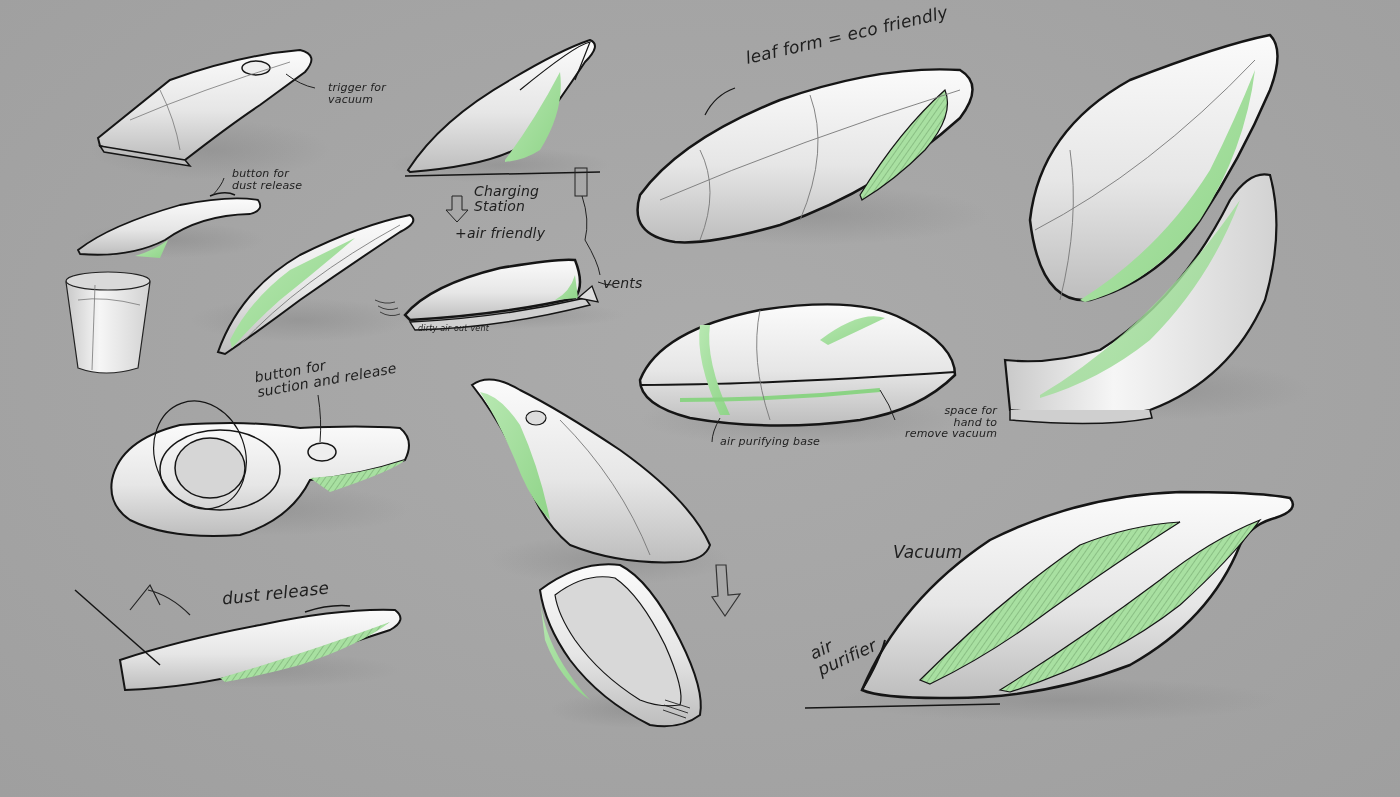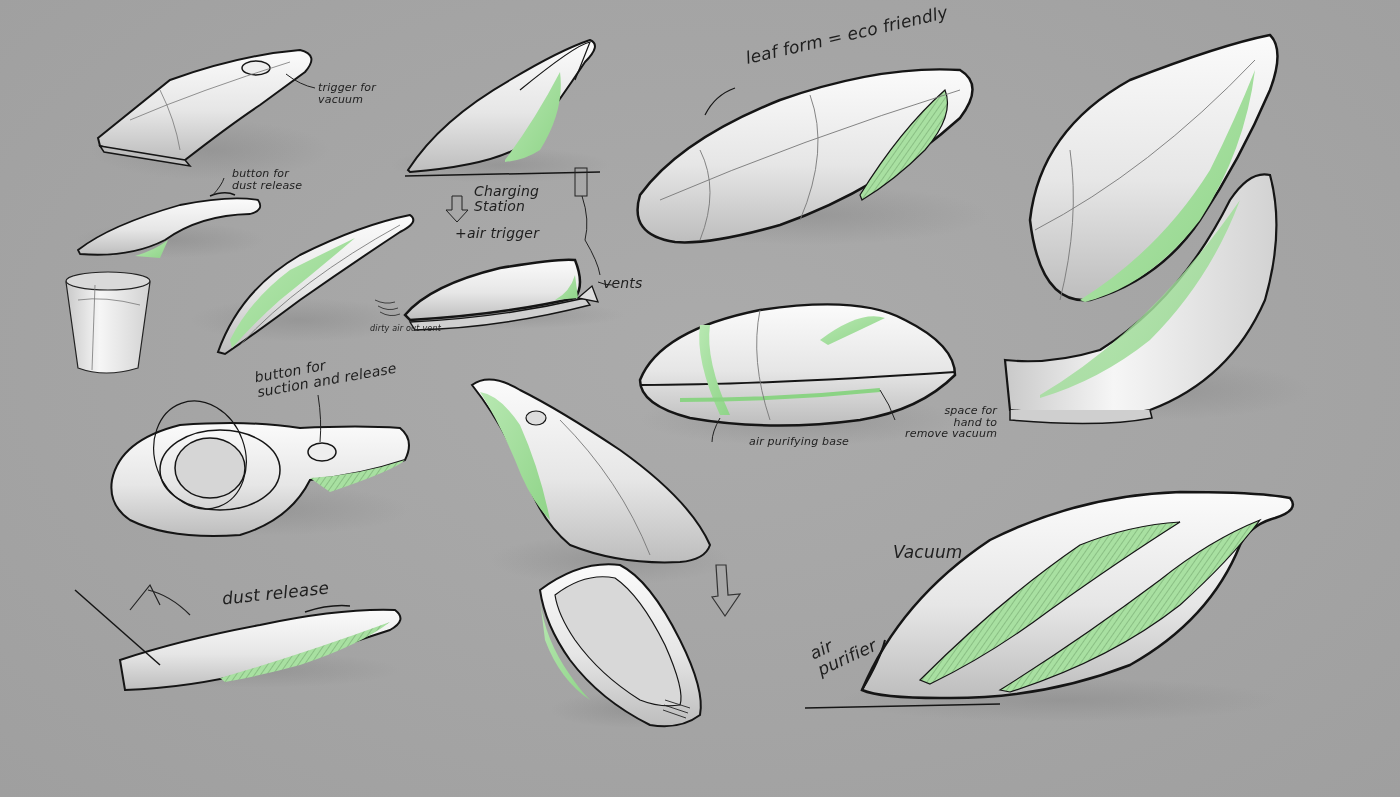--- a/index.html
+++ b/index.html
@@ -3,21 +3,21 @@
 <meta charset="utf-8">
 <style>
   html, body { margin: 0; padding: 0; }
   body { width: 1400px; height: 797px; overflow: hidden; background: #a6a6a6; }
   #sheet { position: relative; width: 1400px; height: 797px;
     background: radial-gradient(ellipse at 50% 45%, #ababab 0%, #a4a4a4 60%, #9f9f9f 100%); }
   svg { position: absolute; left: 0; top: 0; }
   .note { position: absolute; font-family: "DejaVu Sans", sans-serif; color: #1e1e1e;
     font-style: italic; white-space: nowrap; line-height: 1.05; letter-spacing: 0.2px; }
   .n-sm { font-size: 11px; }
-  .n-xs { font-size: 8px; }
+  .n-xs { font-size: 8px; margin-left: 48px; }
   .n-md { font-size: 14px; }
   .n-lg { font-size: 17px; }
 </style>
 </head>
 <body>
 
 <div id="sheet">
 <svg width="1400" height="797" viewBox="0 0 1400 797">
   <defs>
     <linearGradient id="body" x1="0" y1="0" x2="0" y2="1">
@@ -168,33 +168,33 @@
     <path d="M1000,690 Q1080,640 1160,580 Q1210,540 1260,520 Q1230,560 1180,605 Q1110,660 1010,692 Z" fill="url(#hatch)" stroke="#151515" stroke-width="1.2"></path>
     <path d="M862,690 Q880,660 885,640" fill="none" stroke="#151515" stroke-width="2"></path>
     <line x1="805" y1="708" x2="1000" y2="704" stroke="#151515" stroke-width="1.3"></line>
   </g>
 
   <g>
     <path d="M716,565 L726,565 L728,595 L740,594 L725,616 L712,597 L718,596 Z" fill="none" stroke="#333" stroke-width="1.2"></path>
   </g>
 </svg>
 
-<div class="note n-sm" style="left:318px;top:82px;white-space:pre;">trigger for
+<div class="note n-sm" style="left:328px;top:82px;white-space:pre;">trigger for
 vacuum</div>
 <div class="note n-sm" style="left:232px;top:168px;white-space:pre;">button for
 dust release</div>
 <div class="note n-md" style="left:474px;top:184px;white-space:pre;">Charging
 Station</div>
-<div class="note n-md" style="left:455px;top:226px;">+air trigger</div>
+<div class="note n-md" style="left:455px;top:226px;">+air friendly</div>
 <div class="note n-lg" style="left:748px;top:50px;transform:rotate(-13deg);transform-origin:left bottom;">leaf form = eco friendly</div>
 <div class="note n-md" style="left:603px;top:276px;">vents</div>
 <div class="note n-xs" style="left:370px;top:325px;">dirty air out vent</div>
 <div class="note n-md" style="left:255px;top:358px;white-space:pre;transform:rotate(-10deg);">button for
 suction and release</div>
-<div class="note n-sm" style="left:749px;top:436px;">air purifying base</div>
+<div class="note n-sm" style="left:720px;top:436px;">air purifying base</div>
 <div class="note n-sm" style="left:905px;top:405px;white-space:pre;text-align:right;">space for
 hand to
 remove vacuum</div>
 <div class="note n-lg" style="left:222px;top:585px;transform:rotate(-6deg);">dust release</div>
 <div class="note n-lg" style="left:893px;top:544px;">Vacuum</div>
 <div class="note n-lg" style="left:812px;top:632px;white-space:pre;transform:rotate(-25deg);">air
 purifier</div>
 </div>
 
 </body></html>

